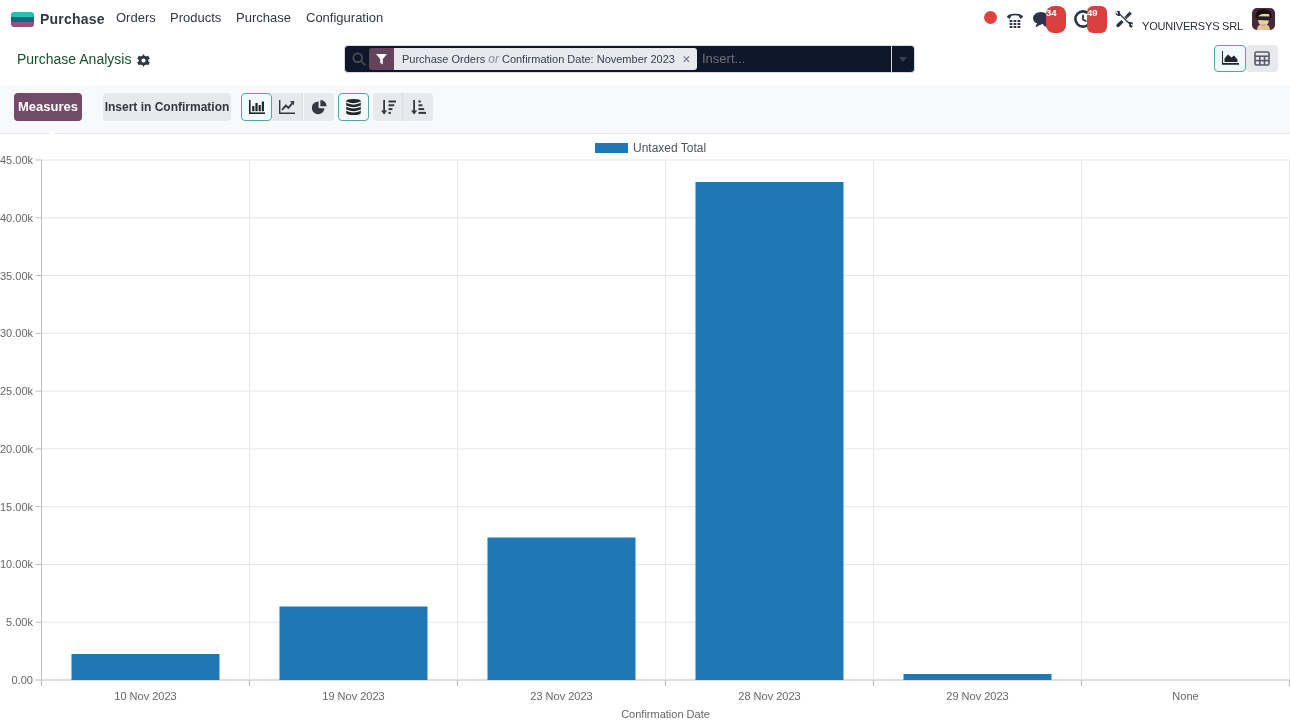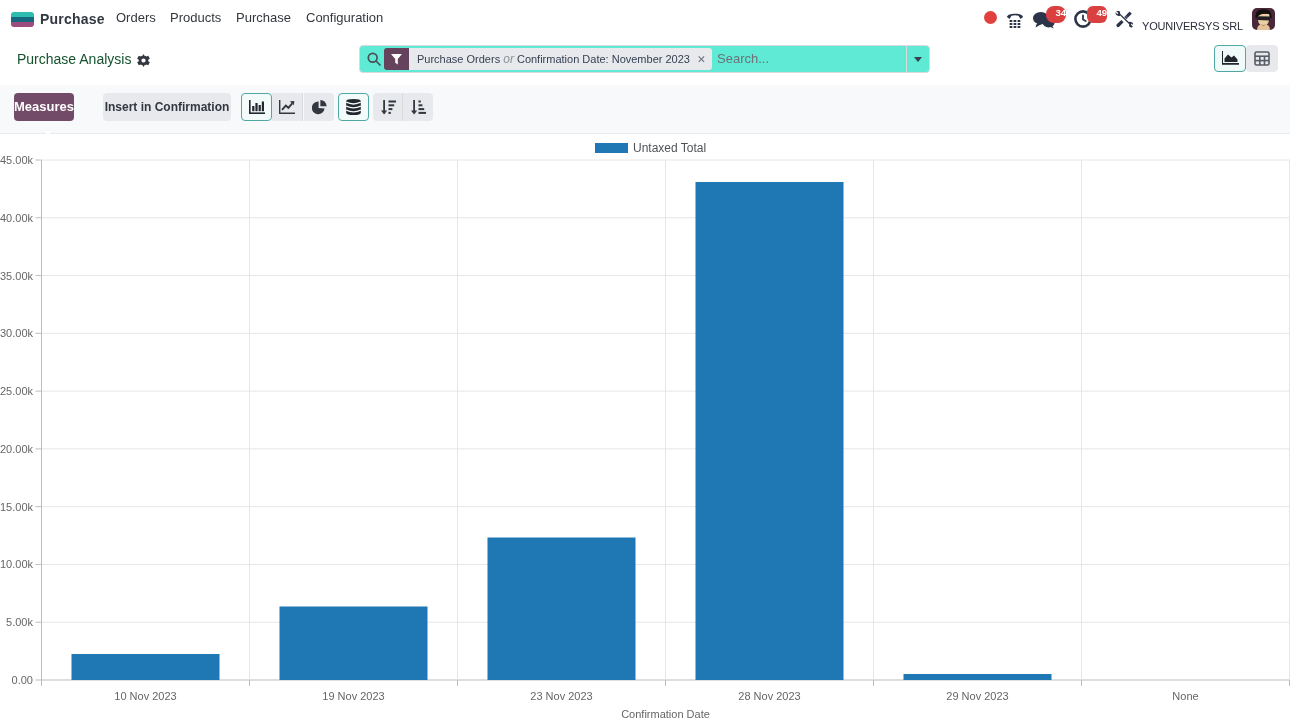--- a/index.html
+++ b/index.html
@@ -7,48 +7,48 @@
   html,body { width:1290px; height:725px; background:#fff; font-family:"Liberation Sans", sans-serif; overflow:hidden; }
 
   
   #navbar { position:absolute; left:0; top:0; width:1290px; height:39px; background:#fff; }
   #applogo { position:absolute; left:11px; top:12px; width:23px; height:15px; border-radius:3px; overflow:hidden; }
   #applogo .s1{height:5px;background:#2fbdb2;} #applogo .s2{height:5px;background:#15687e;} #applogo .s3{height:5px;background:#9c4d7f;}
   #brand { position:absolute; left:40px; top:11px; font-size:14px; letter-spacing:-0.4px; font-weight:bold; color:#33373f; letter-spacing:0.2px;text-align:center; }
   .navmenu { position:absolute; top:10px; font-size:13px; color:#33373f; }
 
   
-  .badge { position:absolute; background:#d9403f; color:#fff; border-radius:8px; font-size:9.5px; font-weight:bold; text-align:right; line-height:13px; height:17px; }
+  .badge { position:absolute; background:#d9403f; color:#fff; border-radius:8px; font-size:9.5px; font-weight:bold; text-align:left; line-height:13px; height:27px; }
   #username { position:absolute; left:1142px; top:20px; font-size:11px; letter-spacing:-0.2px; color:#2a2e38; white-space:nowrap; }
   #avatar { position:absolute; left:1252px; top:8px; width:23px; height:22px; border-radius:5px; overflow:hidden; }
 
   
   #cp { position:absolute; left:0; top:39px; width:1290px; height:46px; background:#fff; }
   #title { position:absolute; left:17px; top:12px; font-size:14px; color:#14532d; }
   #gear { position:absolute; left:137px; top:15px; }
 
-  #searchbar { position:absolute; left:359px; top:6px; width:571px; height:28px; border:1px solid #d8dadd; border-radius:4px; background:#5eead4; }
+  #searchbar { position:absolute; left:344px; top:6px; width:571px; height:28px; border:1px solid #d8dadd; border-radius:4px; background:#0f172a; }
   #sb-caret { position:absolute; right:0; top:0; width:23px; height:26px; border-left:1px solid #d8dadd; }
   #sb-caret:after { content:""; position:absolute; left:7px; top:11px; border:4px solid transparent; border-top:5px solid #374151; }
   #facet { position:absolute; left:24px; top:2px; height:22px; display:flex; }
   #facet-icon { width:25px; height:22px; background:#65435c; border-radius:3px 0 0 3px; display:flex; align-items:center; justify-content:center; }
   #facet-body { background:#e7e9ed; border-radius:0 3px 3px 0; font-size:11px; color:#374151; line-height:22px; padding:0 6px 0 8px; white-space:nowrap; }
   #facet-body i { color:#8b9095; font-size:12px; }
   #facet-x { color:#6b7280; font-size:10.5px; margin-left:7px; }
   #searchtxt { position:absolute; left:357px; top:5px; font-size:13px; color:#6d7178; }
 
   
   .vsw { position:absolute; top:6px; width:32px; height:27px; border-radius:4px; display:flex; align-items:center; justify-content:center; }
   #vsw1 { left:1214px; background:#f0faf9; border:1px solid #4fa8a4; z-index:2;}
   #vsw2 { left:1246px; background:#e7e9ed; border:1px solid #e7e9ed; }
 
   
   #toolbar { position:absolute; left:0; top:85px; width:1290px; height:49px; background:#f8f9fa; border-bottom:1px solid #e8eaed; }
   .btn { position:absolute; top:8px; height:28px; border-radius:4px; font-size:13px; }
-  #btn-measures { left:14px; width:60px; background:#714b67; color:#fff; font-weight:600; text-align:center; line-height:28px; }
+  #btn-measures { left:14px; width:68px; background:#714b67; color:#fff; font-weight:600; text-align:center; line-height:28px; }
   #btn-measures .car { display:inline-block; width:0; height:0; border:4px solid transparent; border-top:5px solid #fff; margin-left:7px; vertical-align:-1px;}
   #btn-insert { left:103px; width:128px; background:#e7e9ed; color:#33373f; font-weight:600; text-align:center; line-height:28px; font-size:12px; }
   .ibtn { position:absolute; top:8px; height:28px; background:#e7e9ed; display:flex; align-items:center; justify-content:center; }
   .ibtn.active { background:#f3fbfa; border:1px solid #4fa8a4; border-radius:4px; z-index:2; }
 </style>
 </head>
 <body>
 
 <div id="navbar">
   <div id="applogo">
@@ -122,21 +122,21 @@
       <line x1="9" y1="9" x2="13" y2="13" stroke="#4b5057" stroke-width="1.7" stroke-linecap="round"></line>
     </svg>
     <div id="facet">
       <div id="facet-icon">
         <svg width="11" height="11" viewBox="0 0 11 11">
             <path d="M0 0 L11 0 L6.8 5 L6.8 10.5 L4.2 8.7 L4.2 5 Z" fill="#fff"></path>
           </svg>
       </div>
       <div id="facet-body">Purchase Orders <i>or</i> Confirmation Date: November 2023<span id="facet-x">✕</span></div>
     </div>
-    <div id="searchtxt">Search...</div>
+    <div id="searchtxt">Insert...</div>
     <div id="sb-caret"></div>
   </div>
 
   <div id="vsw1" class="vsw">
     <svg width="17" height="15" viewBox="0 0 17 15">
       <path d="M1 0 L1 12 L17 12 L17 13.8 L0 13.8 L0 0 Z" fill="#22262e"></path>
       <path d="M2.5 11 L2.5 7.5 L6 3.5 L9.5 6.5 L12 4.5 L15.5 8.5 L15.5 11 Z" fill="#22262e"></path>
     </svg>
   </div>
   <div id="vsw2" class="vsw">

